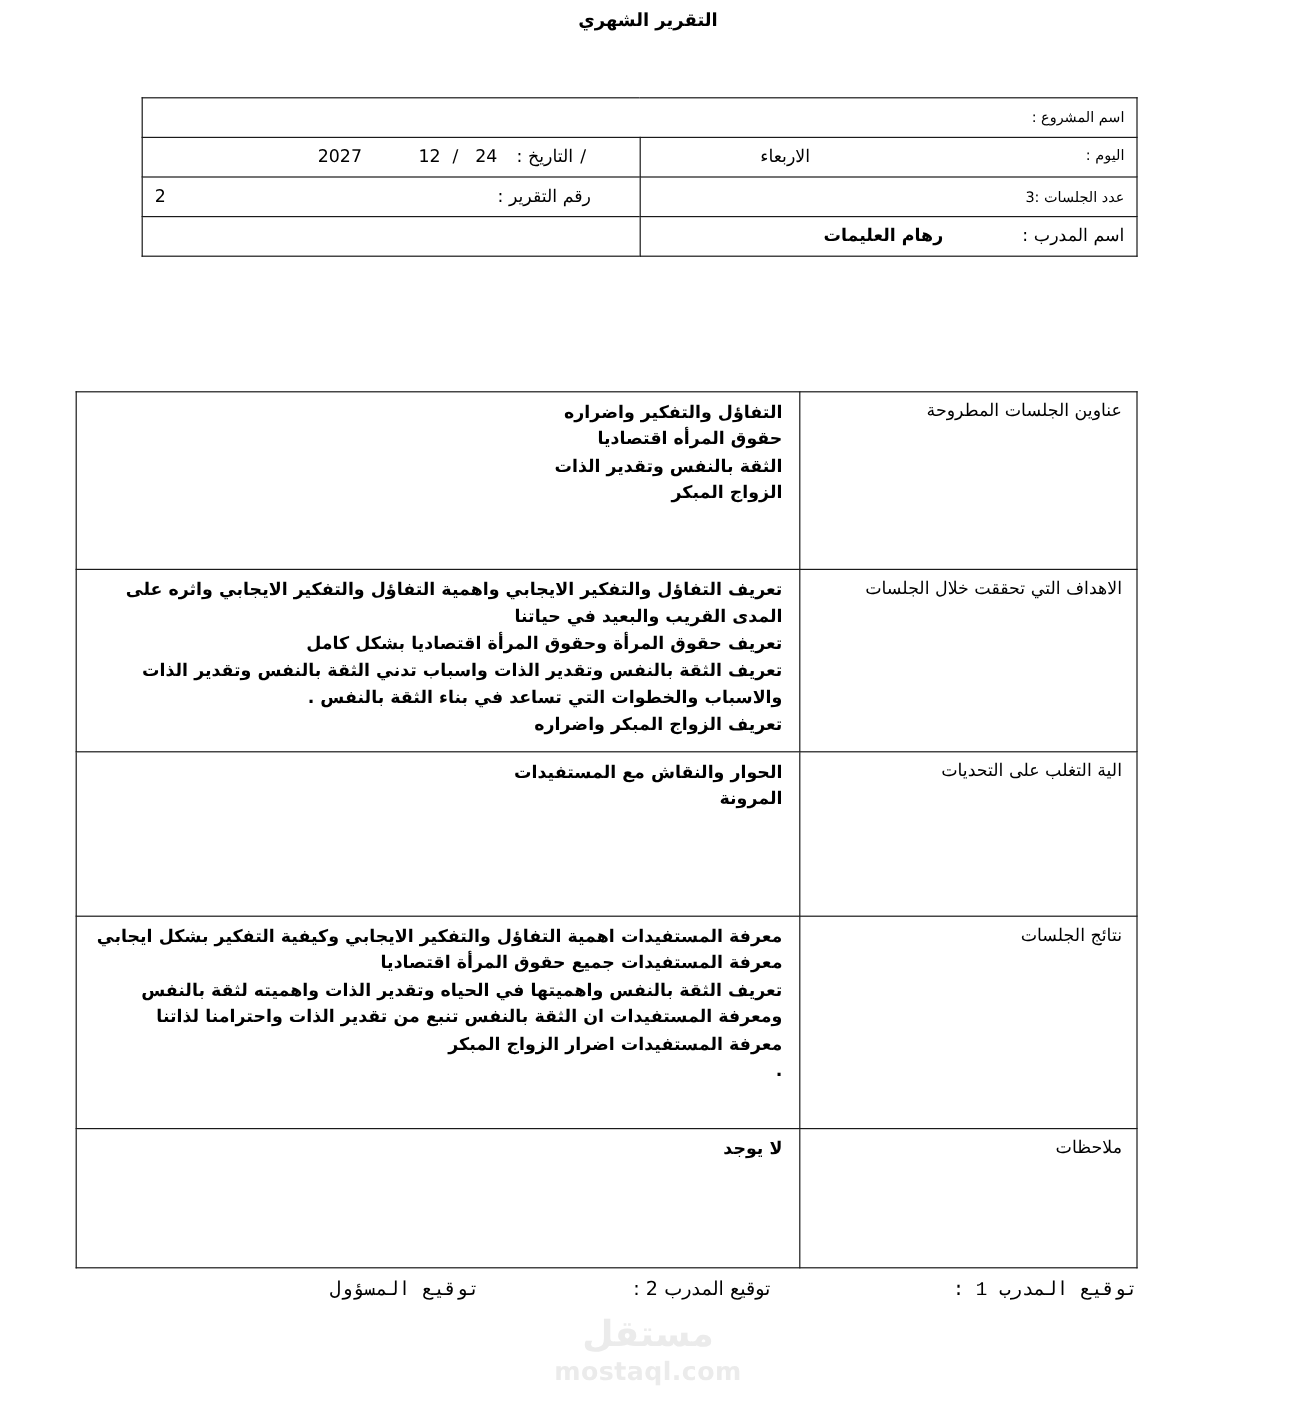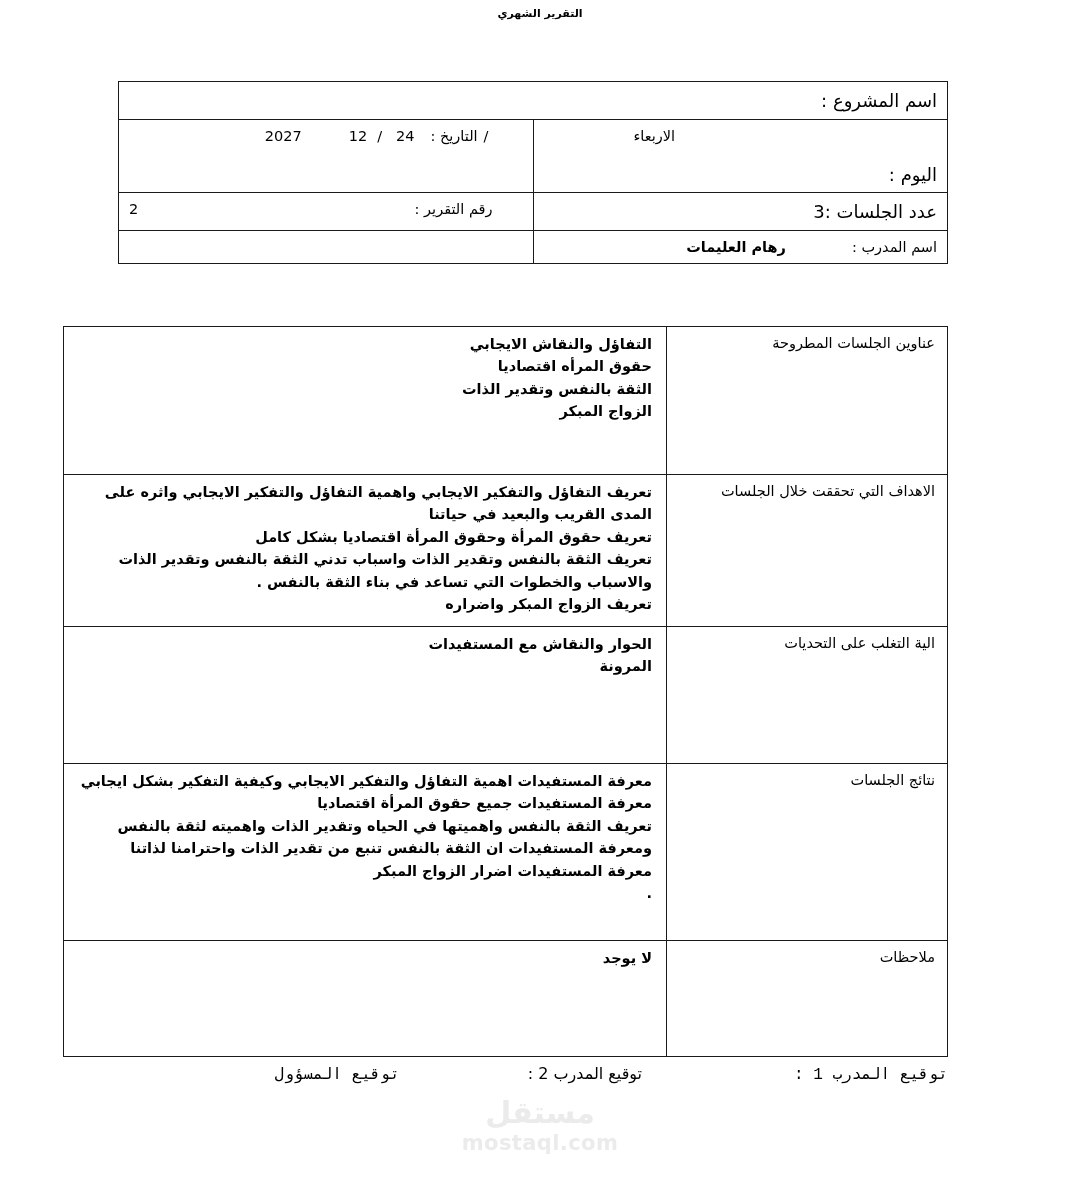--- a/index.html
+++ b/index.html
@@ -23,21 +23,21 @@
     height: 1181px;
   }
 
   
   .doc-title {
     position: absolute;
     top: 6px;
     left: 0;
     width: 1080px;
     text-align: center;
-    font-size: 11px;
+    font-size: 15px;
     font-weight: bold;
     letter-spacing: 0;
     line-height: 1.5;
     direction: rtl;
   }
 
   
   .tbl {
     position: absolute;
     border-collapse: collapse;
@@ -55,23 +55,22 @@
   
   #header-table {
     top: 81px;
     right: 132px;
     width: 830px;
   }
   #header-table td {
     height: 22px;
   }
   .hdr-label {
-    font-size: 18px;
+    font-size: 12px;
     font-weight: normal;
-    margin-top: 36px;
   }
 
   .row1-cell { height: 46px; }
   .row2-cell { height: 38px; }
   .row3-cell { height: 38px; }
   .row4-cell { height: 38px; }
 
   
   .day-wrap {
     display: flex;
@@ -260,21 +259,21 @@
 
   <table id="body-table" class="tbl">
     <tbody>
 
       <tr class="r-titles">
         <td class="label-col r-titles">
           <span>عناوين الجلسات المطروحة</span>
         </td>
         <td class="content-col r-titles">
           <div class="lines">
-            <div>التفاؤل والنقاش الايجابي</div>
+            <div>التفاؤل والتفكير واضراره</div>
             <div>حقوق المرأه اقتصاديا</div>
             <div>الثقة بالنفس وتقدير الذات</div>
             <div>الزواج المبكر</div>
           </div>
         </td>
       </tr>
 
       <tr class="r-goals">
         <td class="label-col r-goals">
           <span>الاهداف التي تحققت خلال الجلسات</span>

